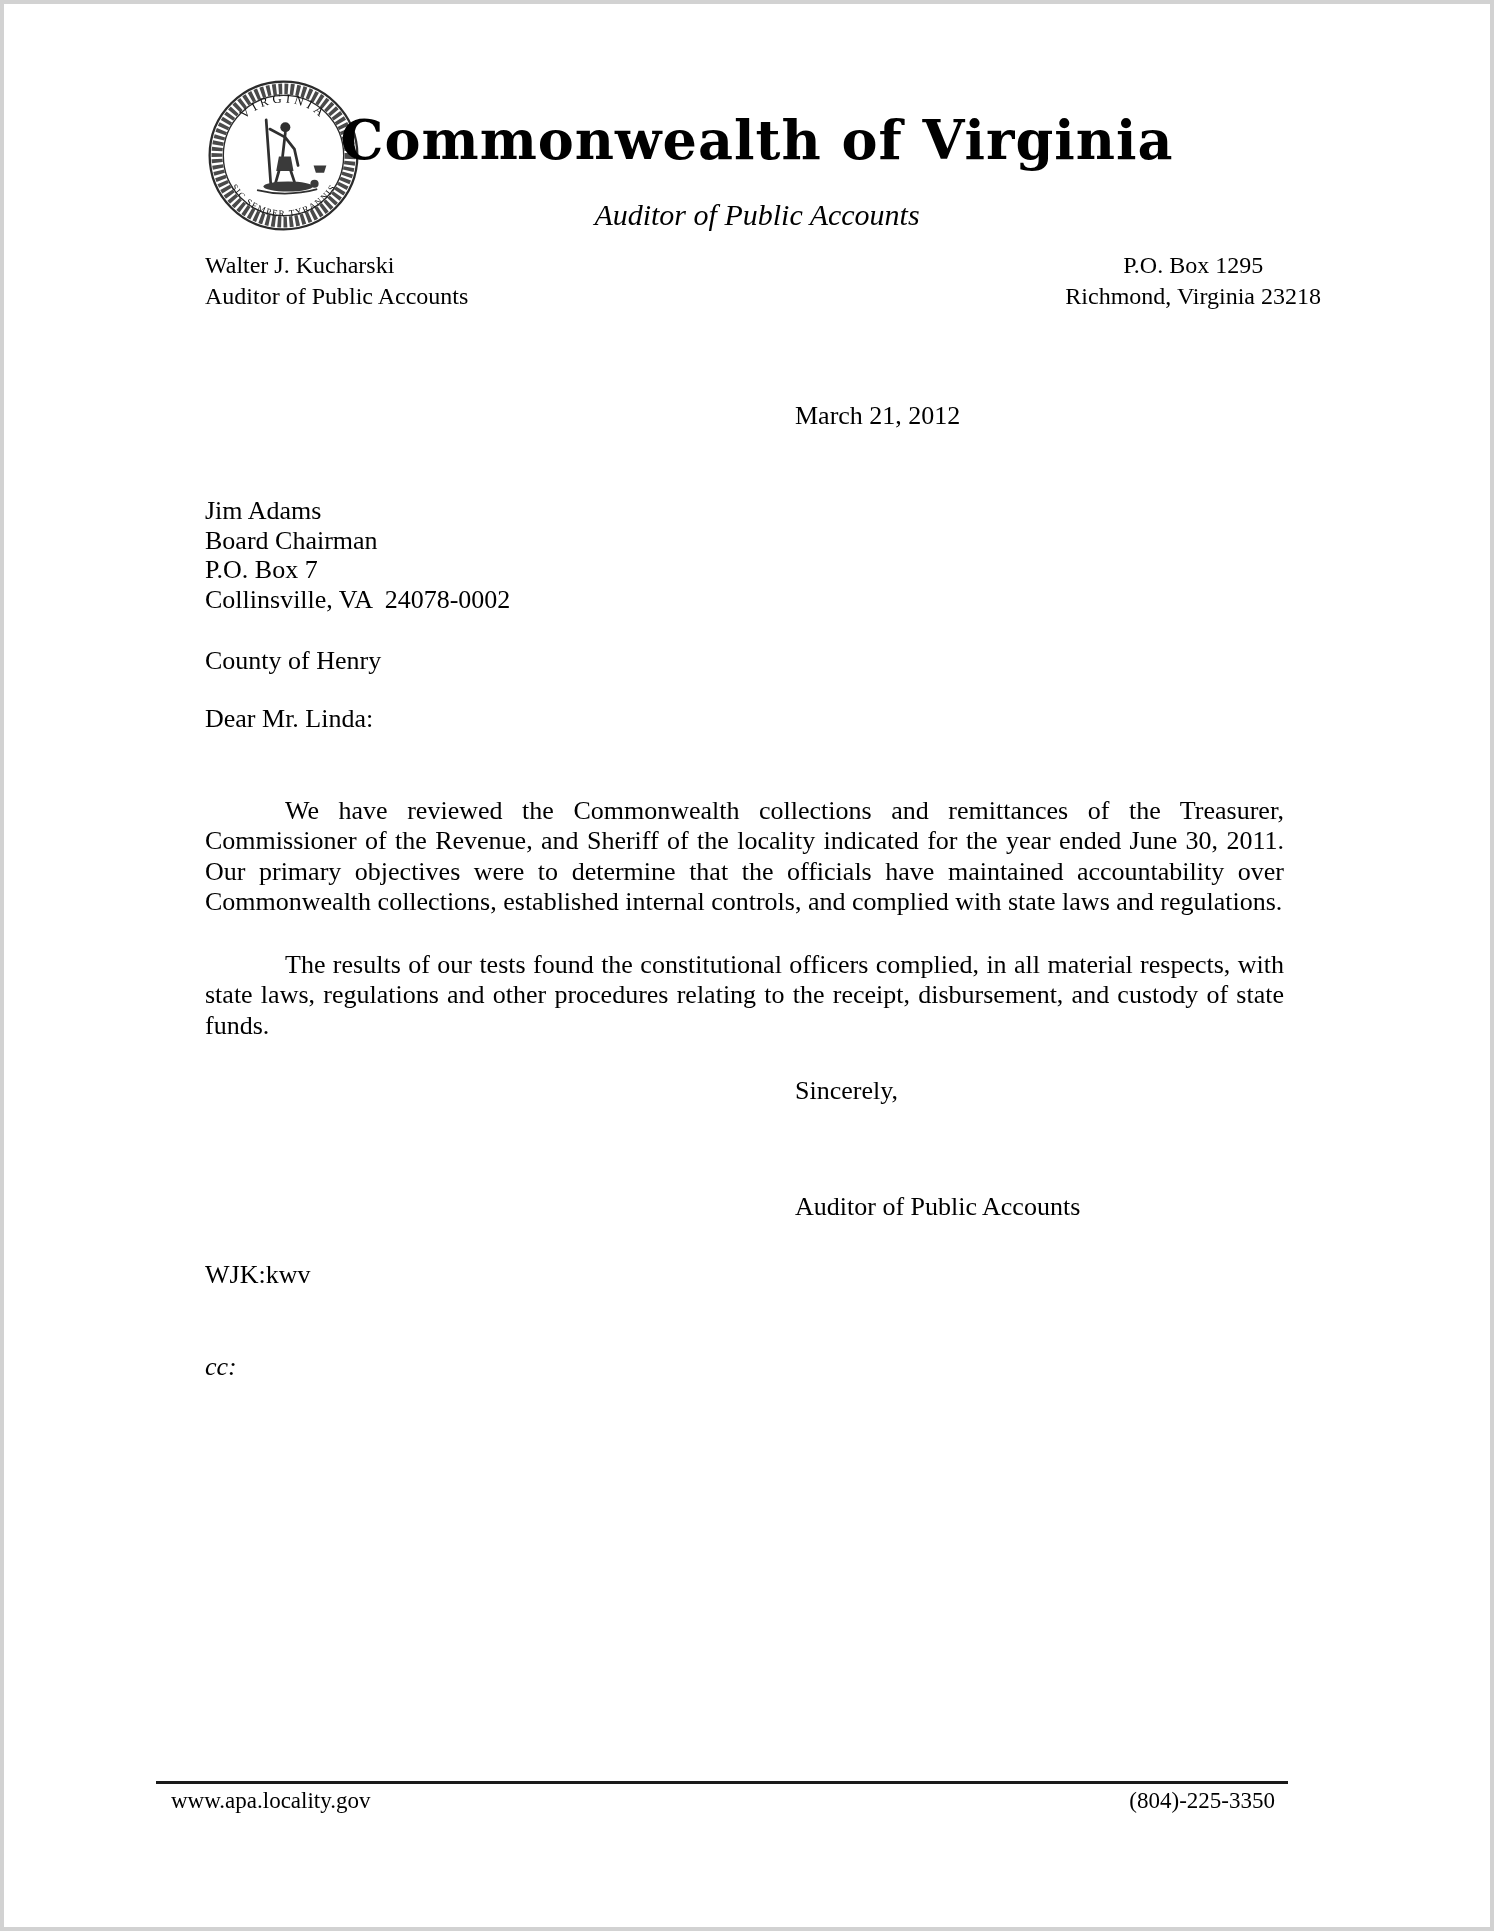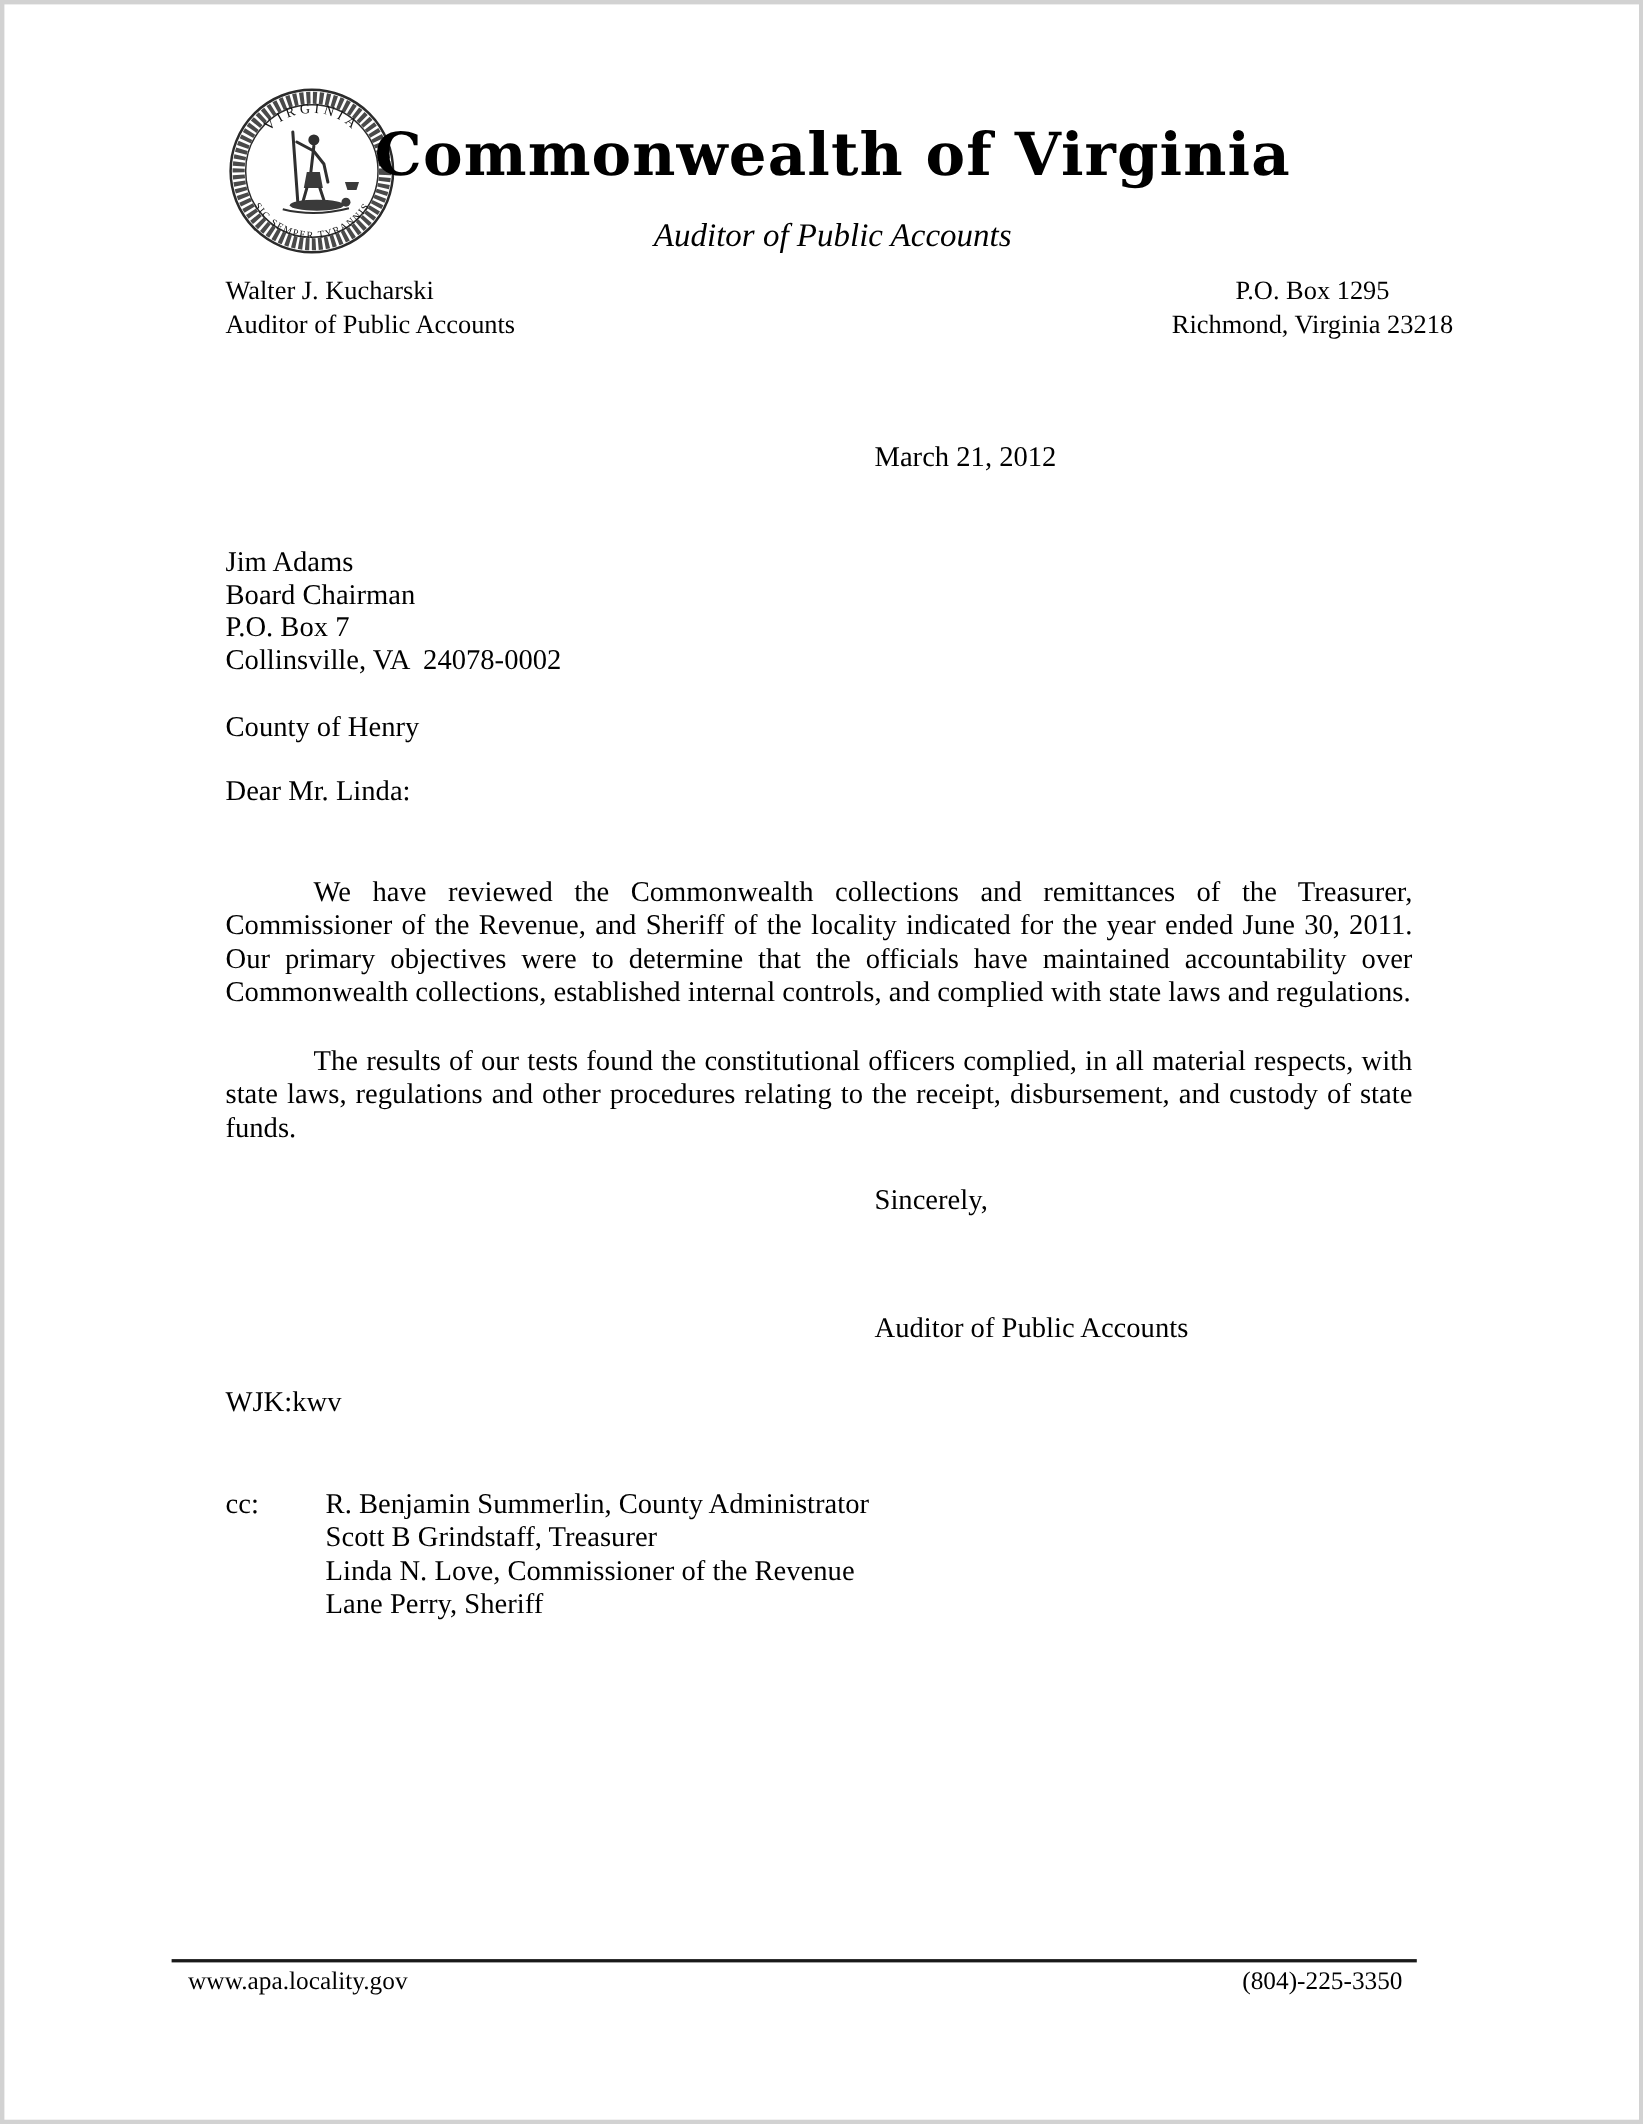--- a/index.html
+++ b/index.html
@@ -55,21 +55,21 @@
   }
   .paragraphs p { margin:0; text-indent:80px; }
   .paragraphs p + p { margin-top:33px; }
   .closing { position:absolute; left:795px; top:1076px; font-size:26px; line-height:30px; }
   .closing .signer { margin-top:86px; }
   .initials { position:absolute; left:205px; top:1260px; font-size:26px; }
   .cc-block {
     position:absolute; left:205px; top:1352px;
     display:flex; font-size:26px; line-height:30.4px;
   }
-  .cc-label { width:91px; }
+  .cc-label { width:91px;font-style:italic; }
   
   .footer {
     position:absolute; left:156px; width:1132px; top:1781px;
   }
   .footer-rule { border:0; border-top:3px solid #1a1a1a; margin:0; }
   .footer-row {
     display:flex; justify-content:space-between;
     margin-top:4px;
     font-size:23px;
   }
@@ -151,26 +151,20 @@
 
 <div class="closing">
   <div>Sincerely,</div>
   <div class="signer">Auditor of Public Accounts</div>
 </div>
 
 <div class="initials">WJK:kwv</div>
 
 <div class="cc-block">
   <div class="cc-label">cc:</div>
-  <div class="cc-names">
-    <div>R. Benjamin Summerlin, County Administrator</div>
-    <div>Scott B Grindstaff, Treasurer</div>
-    <div>Linda N. Love, Commissioner of the Revenue</div>
-    <div>Lane Perry, Sheriff</div>
-  </div>
 </div>
 
 <div class="footer">
   <hr class="footer-rule">
   <div class="footer-row">
     <span class="site">www.apa.locality.gov</span>
     <span class="phone">(804)-225-3350</span>
   </div>
 </div>
 

